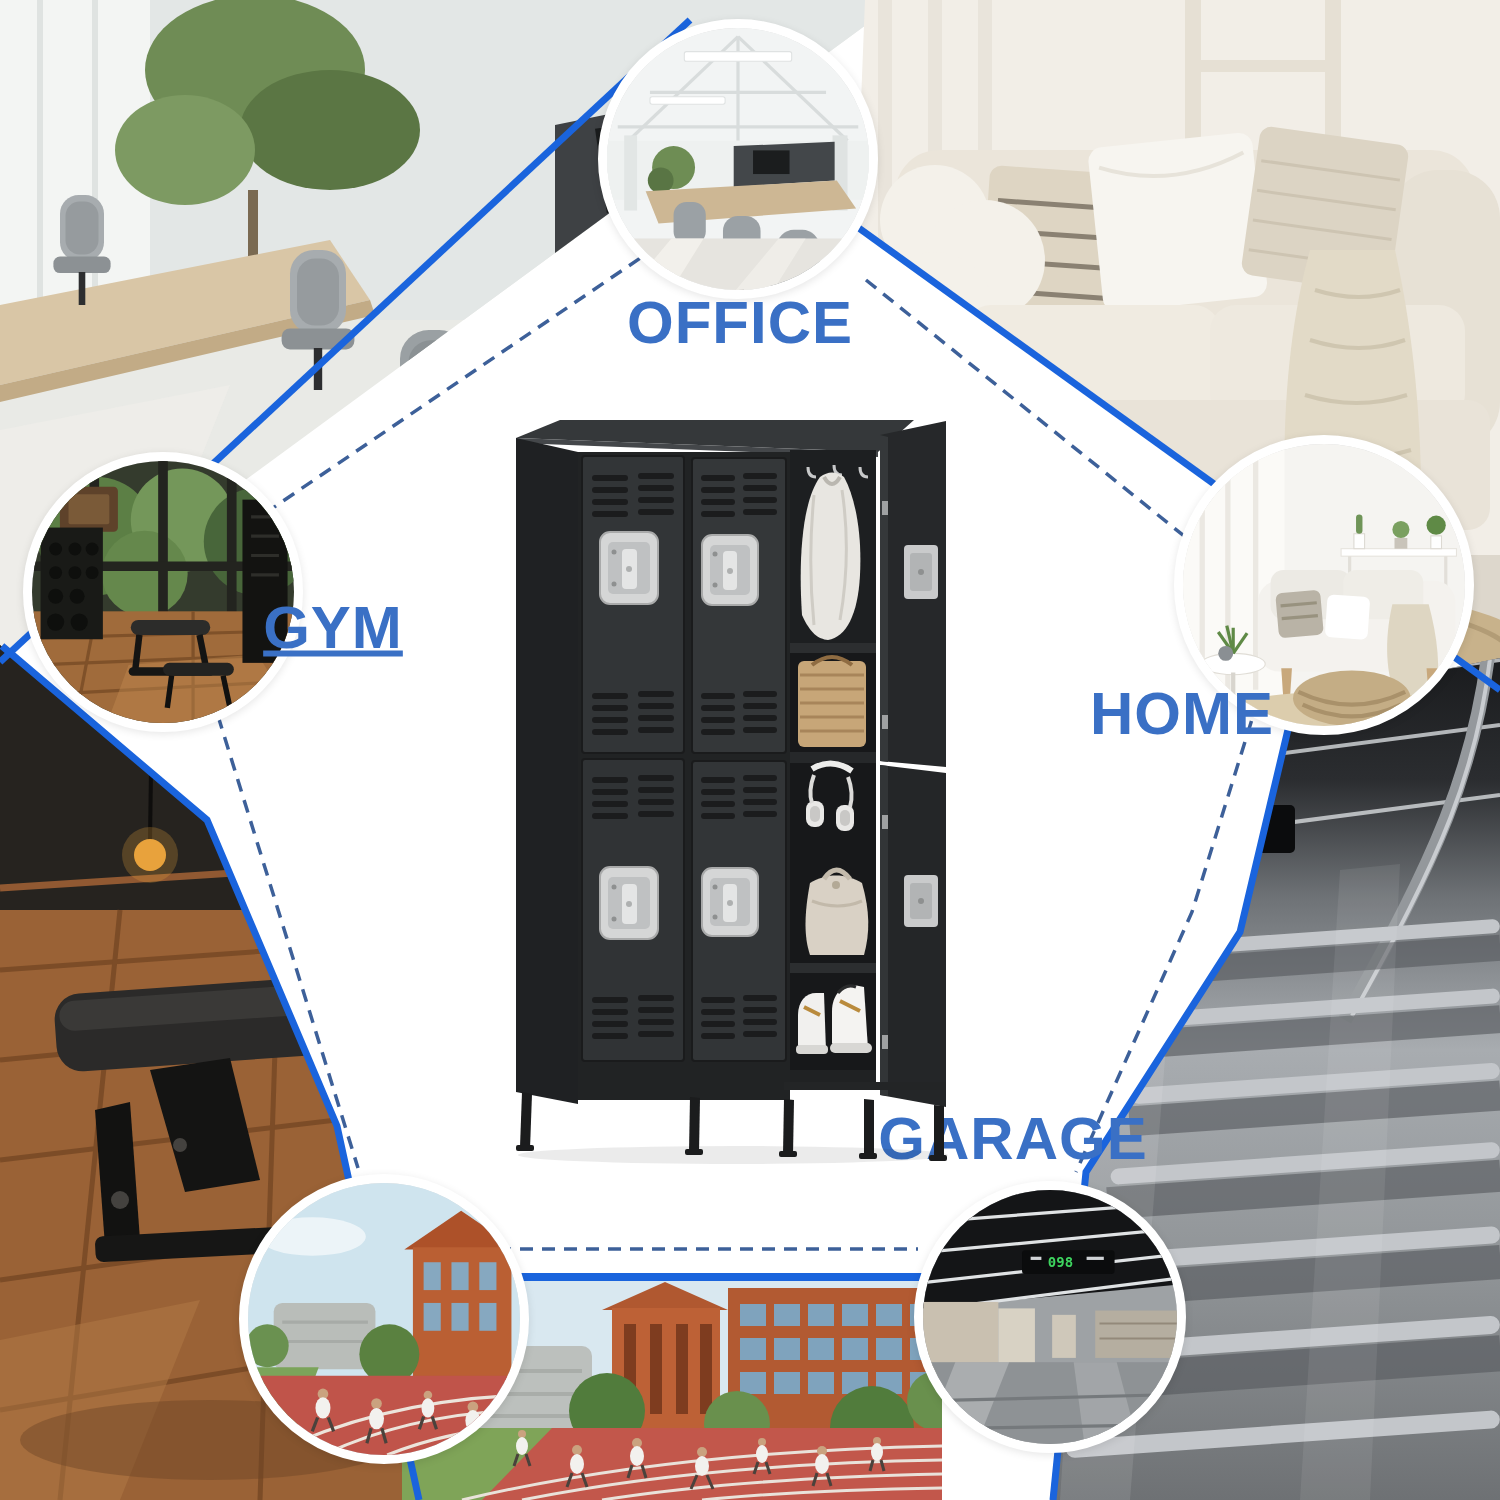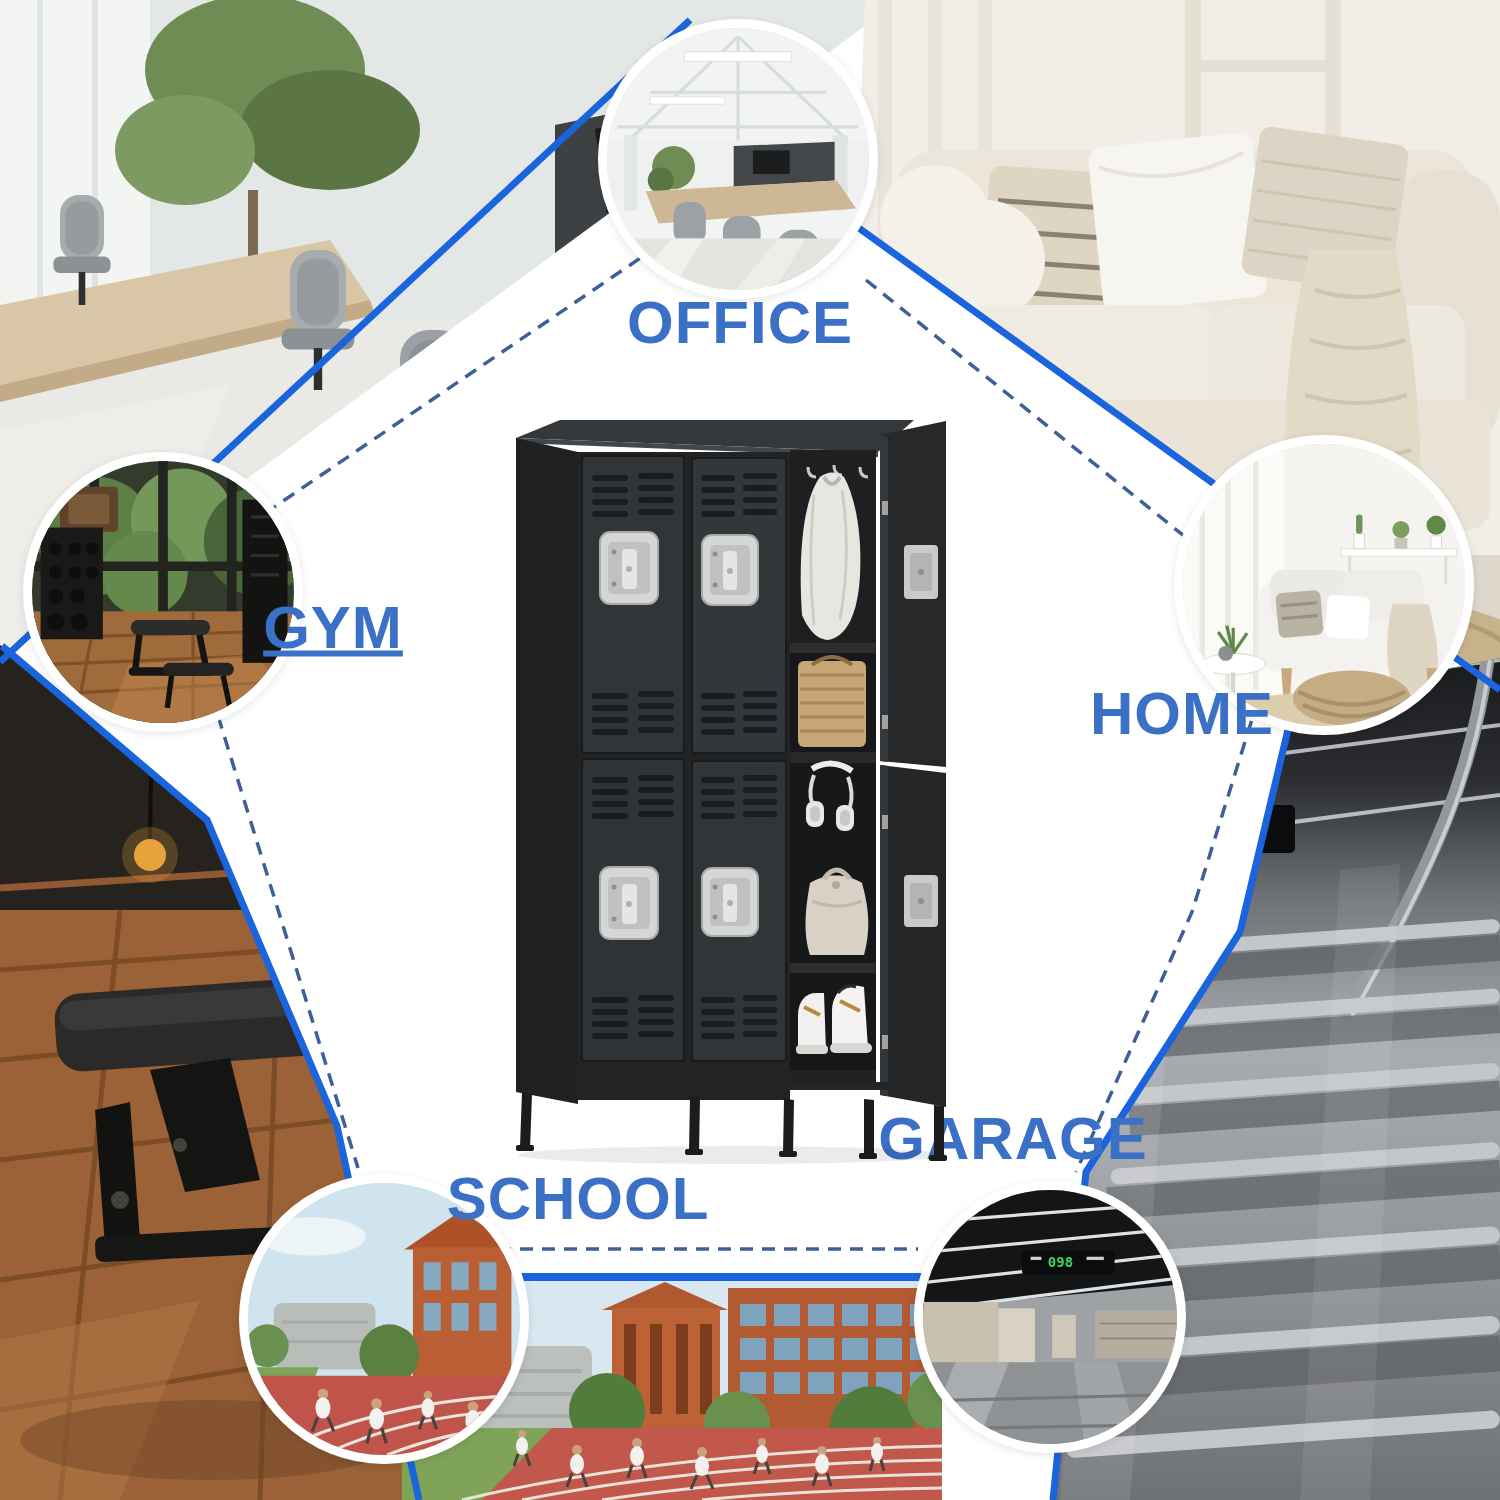--- a/index.html
+++ b/index.html
@@ -594,21 +594,20 @@
       <polygon points="30,160 80,160 50,236 0,236" fill="#ffffff" opacity=".25"></polygon>
       <polygon points="140,160 180,160 200,236 150,236" fill="#ffffff" opacity=".18"></polygon>
       <line x1="0" y1="196" x2="236" y2="190" stroke="#75797c" stroke-width="3"></line>
       <line x1="0" y1="222" x2="236" y2="218" stroke="#75797c" stroke-width="3"></line>
     </svg>
   </div>
 
   <div class="scene-label" style="left:740px;top:322px;">OFFICE</div>
   <div class="scene-label" style="left:333px;top:627px;text-decoration:underline;">GYM</div>
   <div class="scene-label" style="left:1182px;top:713px;">HOME</div>
-  <div class="scene-label" style="left:578px;top:1198px;">SCHOOL</div>
   <div class="scene-label" style="left:1013px;top:1138px;">GARAGE</div>
 
   <div class="locker">
     <svg viewBox="0 0 450 750">
       <ellipse cx="235" cy="740" rx="215" ry="9" fill="#000000" opacity=".08"></ellipse>
 
       <polygon points="18,23 62,5 416,5 380,37" fill="#35383a"></polygon>
       <polygon points="18,23 380,37 380,42 18,28" fill="#44474a"></polygon>
 
       <polygon points="18,23 80,37 80,689 18,677" fill="#1f2123"></polygon>

